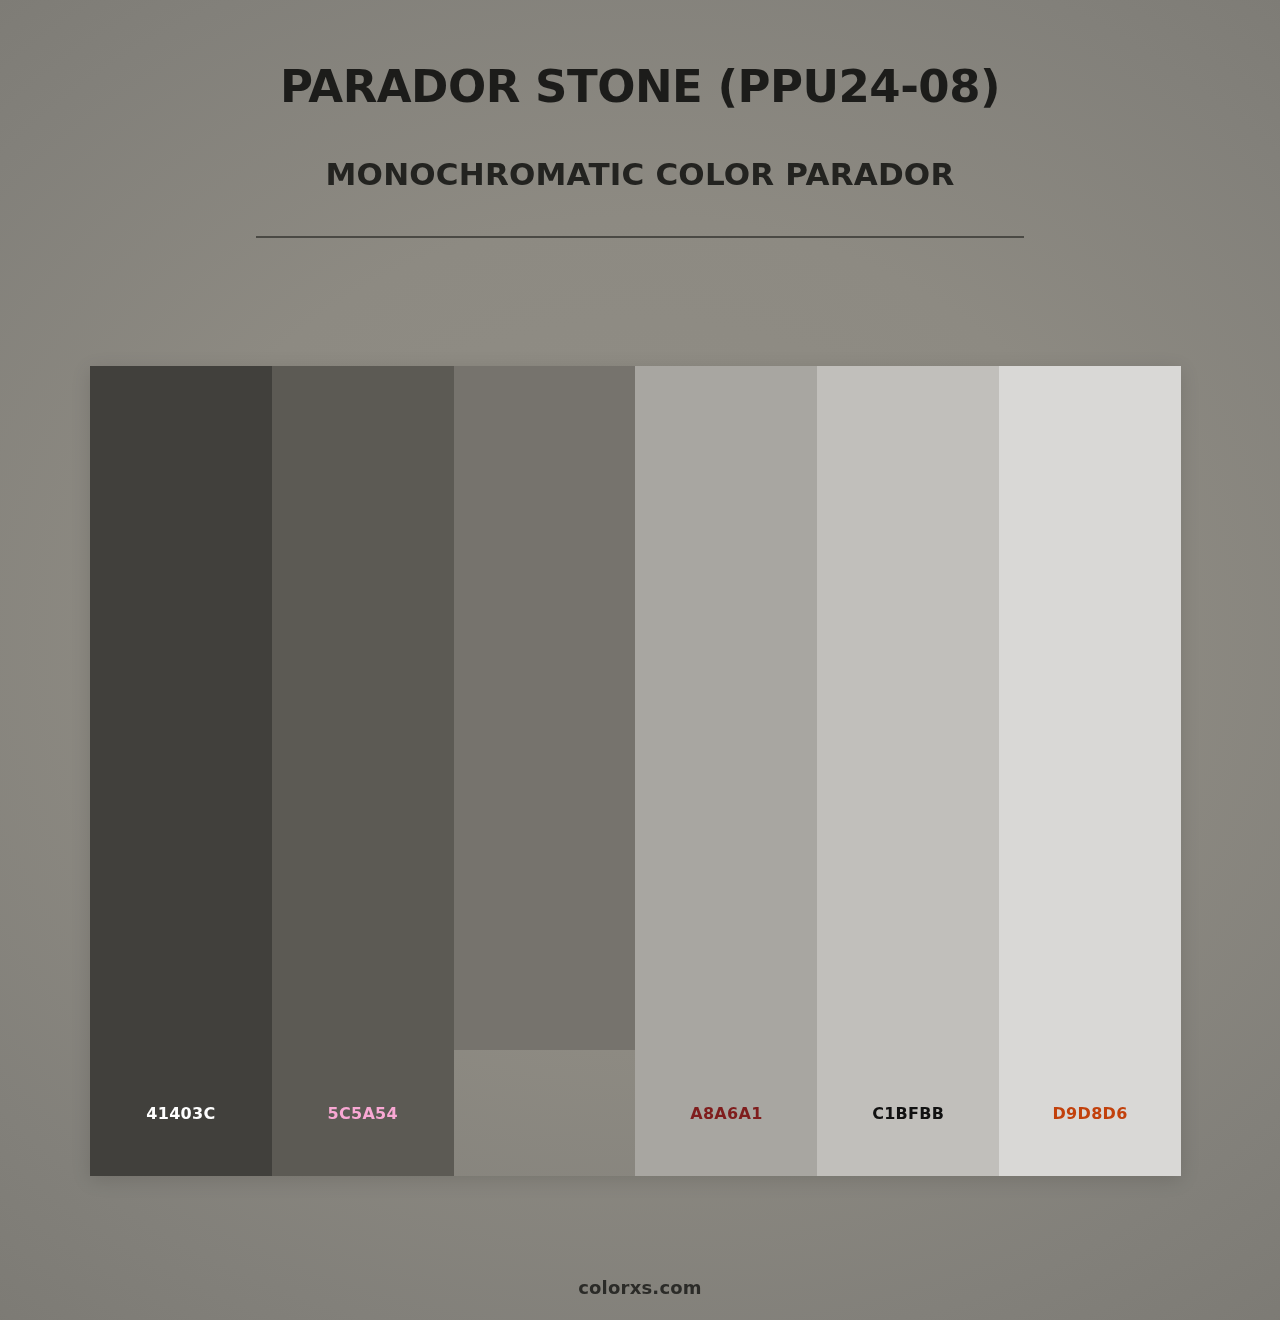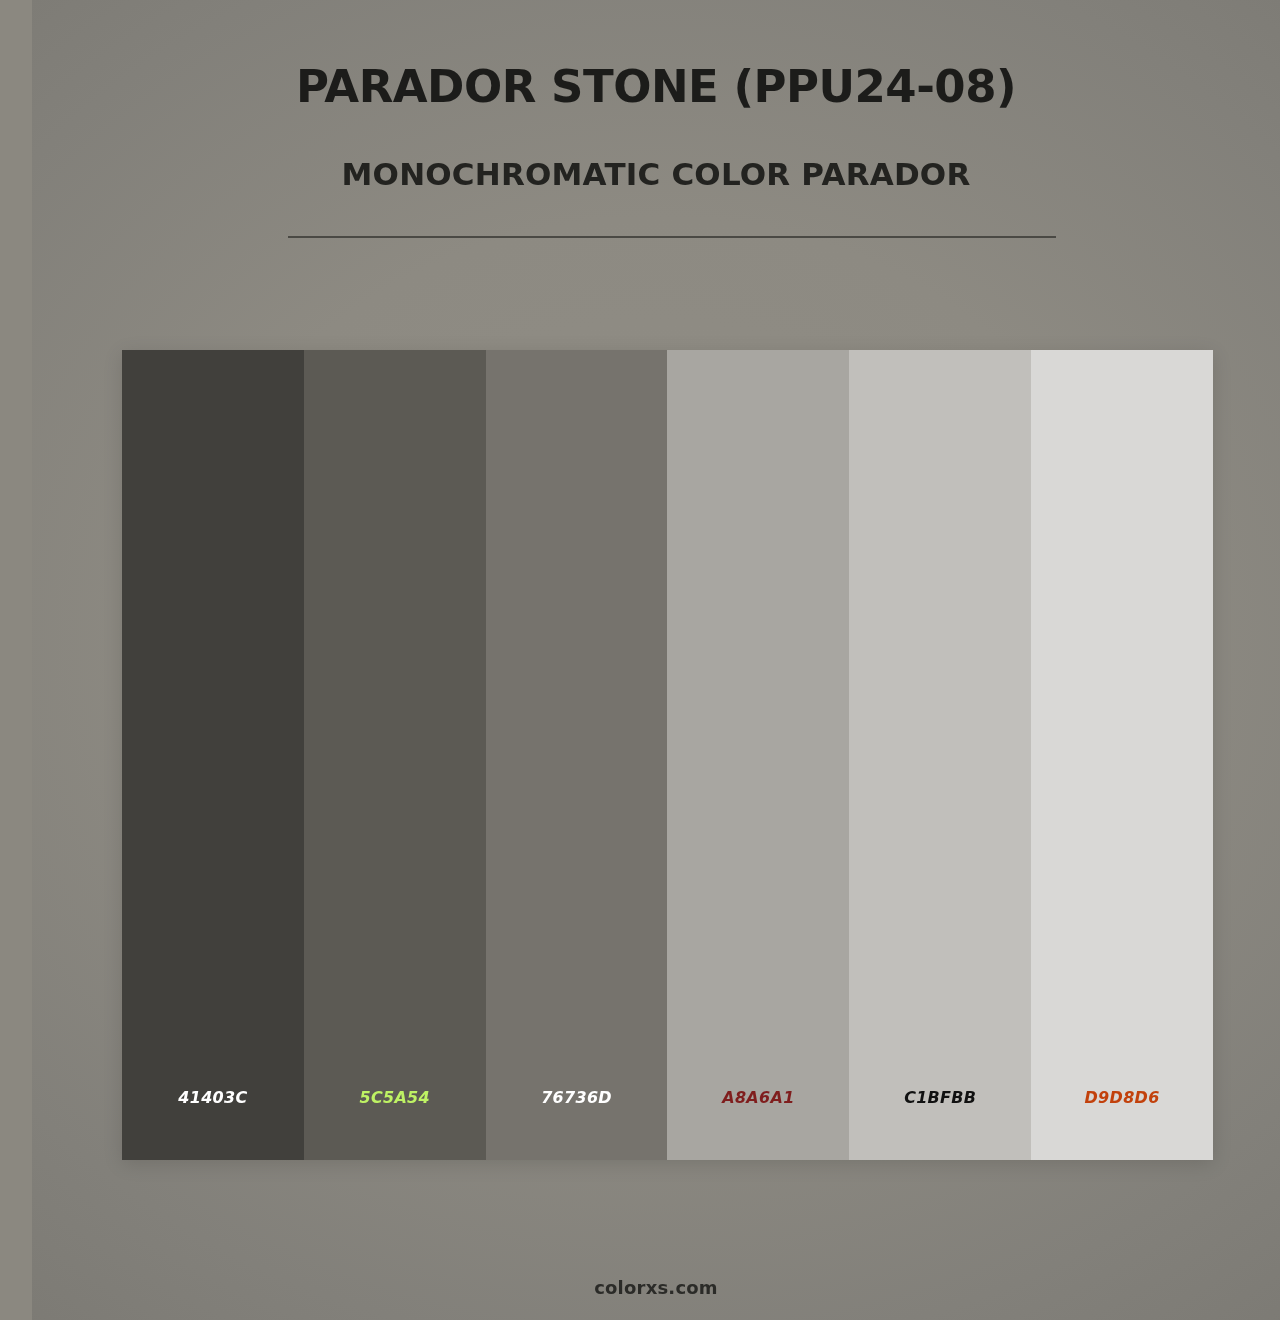--- a/index.html
+++ b/index.html
@@ -11,21 +11,20 @@
     height: 1320px;
     background: #8b8880;
     font-family: "DejaVu Sans", "Liberation Sans", sans-serif;
     overflow: hidden;
     position: relative;
   }
   .page {
     position: absolute;
     inset: 0;
     background: radial-gradient(ellipse 85% 70% at 50% 48%, #918e86 0%, #8d8a82 45%, #82807a 78%, #7b7973 100%);
-    margin-left: 32px;
   }
   .header {
     position: absolute;
     top: 62px;
     left: 0;
     right: 0;
     text-align: center;
   }
   .title {
     font-size: 45px;
@@ -47,26 +46,25 @@
     position: absolute;
     top: 236px;
     left: 256px;
     width: 768px;
     height: 2px;
     background: #4a4944;
   }
   .palette {
     position: absolute;
     left: 90px;
-    top: 350px;
+    top: 366px;
     width: 1091px;
     height: 810px;
     display: flex;
     box-shadow: 0 4px 18px rgba(0,0,0,0.13);
-    font-style: italic;
   }
   .swatch {
     flex: 1 1 0;
     display: flex;
     flex-direction: column;
   }
   .swatch-color {
     height: 684px;
   }
   .swatch-label {
@@ -102,25 +100,24 @@
 
   <div class="rule"></div>
 
   <div class="palette">
       <div class="swatch">
         <div class="swatch-color" style="background: rgb(65, 64, 60);"></div>
         <div class="swatch-label" style="background: rgb(65, 64, 60); color: rgb(255, 255, 255);">41403C</div>
       </div>
       <div class="swatch">
         <div class="swatch-color" style="background: rgb(92, 90, 84);"></div>
-        <div class="swatch-label" style="background: rgb(92, 90, 84); color: #bef264;">5C5A54</div>
+        <div class="swatch-label" style="background: rgb(92, 90, 84); color: #f9a8d4;">5C5A54</div>
       </div>
       <div class="swatch">
         <div class="swatch-color" style="background: rgb(118, 115, 109);"></div>
-        <div class="swatch-label" style="background: rgb(118, 115, 109); color: rgb(255, 255, 255);">76736D</div>
       </div>
       <div class="swatch">
         <div class="swatch-color" style="background: rgb(168, 166, 161);"></div>
         <div class="swatch-label" style="background: rgb(168, 166, 161); color: #7f1d1d;">A8A6A1</div>
       </div>
       <div class="swatch">
         <div class="swatch-color" style="background: rgb(193, 191, 187);"></div>
         <div class="swatch-label" style="background: rgb(193, 191, 187); color: rgb(17, 17, 17);">C1BFBB</div>
       </div>
       <div class="swatch">

